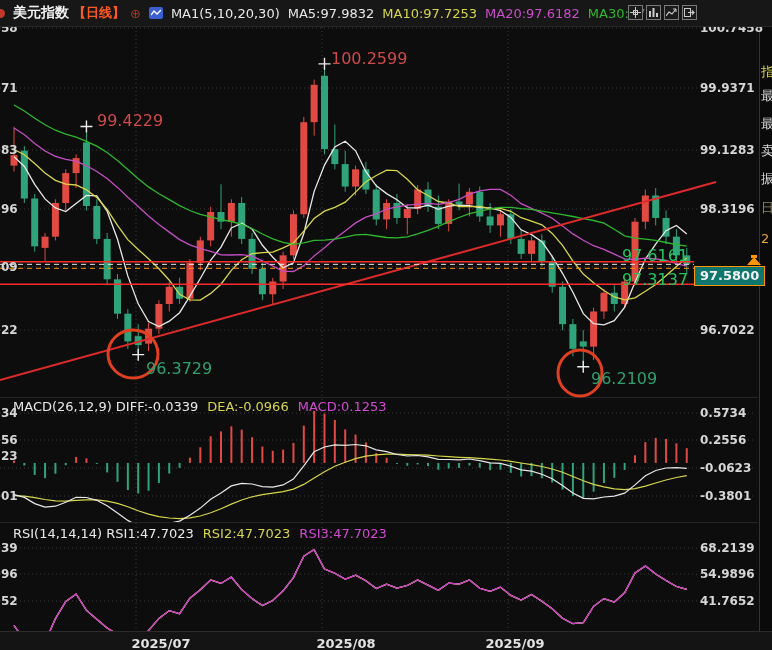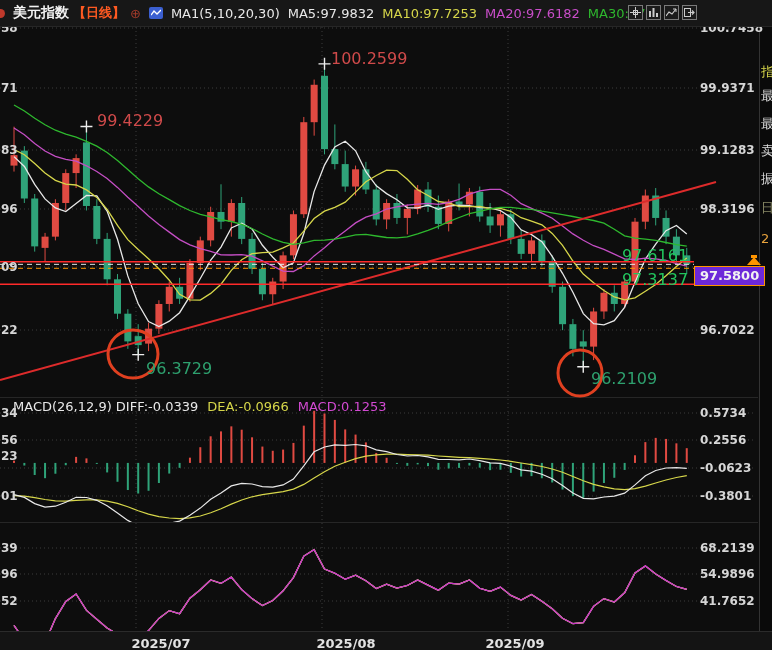--- a/index.html
+++ b/index.html
@@ -28,21 +28,21 @@
   .month{position:absolute;top:636px;transform:translateX(-50%);font-size:13px;font-weight:700;color:#e3e3e3;}
   .hdr{position:absolute;font-size:13px;white-space:nowrap;text-align:right;}
   .hdr .w{color:#e8e8e8;} .hdr .y{color:#d6d64a;margin-left:9px;} .hdr .m{color:#d24ad2;margin-left:9px;}
   #macd-hdr{left:13px;top:399px;} #rsi-hdr{left:13px;top:526px;}
   .ann{position:absolute;font-size:16px;font-weight:400;}
   .ann-red{color:#cf4a4a;} .ann-green{color:#2ea06e;} .ann-bred{color:#22c55e;text-align:center;width:80px;}
   #ann-peak{left:331px;top:49px;} #ann-high1{left:97px;top:111px;}
   #ann-low1{left:146px;top:359px;} #ann-low2{left:591px;top:369px;}
   #ann-lvl1{left:615px;top:246px;} #ann-lvl2{left:615px;top:270px;}
   
-  #pxbox{position:absolute;left:694px;top:266px;width:64px;height:18px;border:1.5px solid #ff9500;background:#6d28d9;color:#f2f2f2;font-size:13px;font-weight:700;line-height:18px;padding-left:5px;z-index:6;}
+  #pxbox{position:absolute;left:694px;top:266px;width:64px;height:18px;border:1.5px solid #ff9500;background:#0f766e;color:#f2f2f2;font-size:13px;font-weight:700;line-height:18px;padding-left:5px;z-index:6;}
   #pxflag{position:absolute;left:746px;top:254px;z-index:7;}
   
   #timeaxis{position:absolute;left:0;top:631px;width:772px;height:19px;background:#141414;border-top:1px solid #2b2b2b;z-index:3;}
   
   #redge{position:absolute;left:759px;top:27px;width:13px;height:604px;background:#0a0a0a;border-left:1px solid #333;z-index:3;}
   #watermark{position:absolute;right:24px;bottom:20px;font-size:44px;color:#c9c9c9;opacity:.85;z-index:5;letter-spacing:1px;}
 </style>
 </head>
 <body>
 <div id="stage">
@@ -389,20 +389,23 @@
       <div class="refrag" style="top: 208px; color: rgb(138, 138, 102);">日</div>
       <div class="refrag" style="top: 238px; color: rgb(232, 163, 61);">2</div>
       <div class="month" style="left: 161px;">2025/07</div>
       <div class="month" style="left: 346px;">2025/08</div>
       <div class="month" style="left: 515px;">2025/09</div>
     </div>
 
   <div class="hdr" id="macd-hdr">
     <span class="w">MACD(26,12,9) DIFF:-0.0339</span><span class="y">DEA:-0.0966</span><span class="m">MACD:0.1253</span>
   </div>
+  <div class="hdr" id="rsi-hdr">
+    <span class="w">RSI(14,14,14) RSI1:47.7023</span><span class="y">RSI2:47.7023</span><span class="m">RSI3:47.7023</span>
+  </div>
 
   <div class="lay">
     <div class="ann ann-red" id="ann-high1">99.4229</div>
     <div class="ann ann-red" id="ann-peak">100.2599</div>
     <div class="ann ann-green" id="ann-low1">96.3729</div>
     <div class="ann ann-green" id="ann-low2">96.2109</div>
     <div class="ann ann-bred" id="ann-lvl1">97.6161</div>
     <div class="ann ann-bred" id="ann-lvl2">97.3137</div>
   </div>
 

